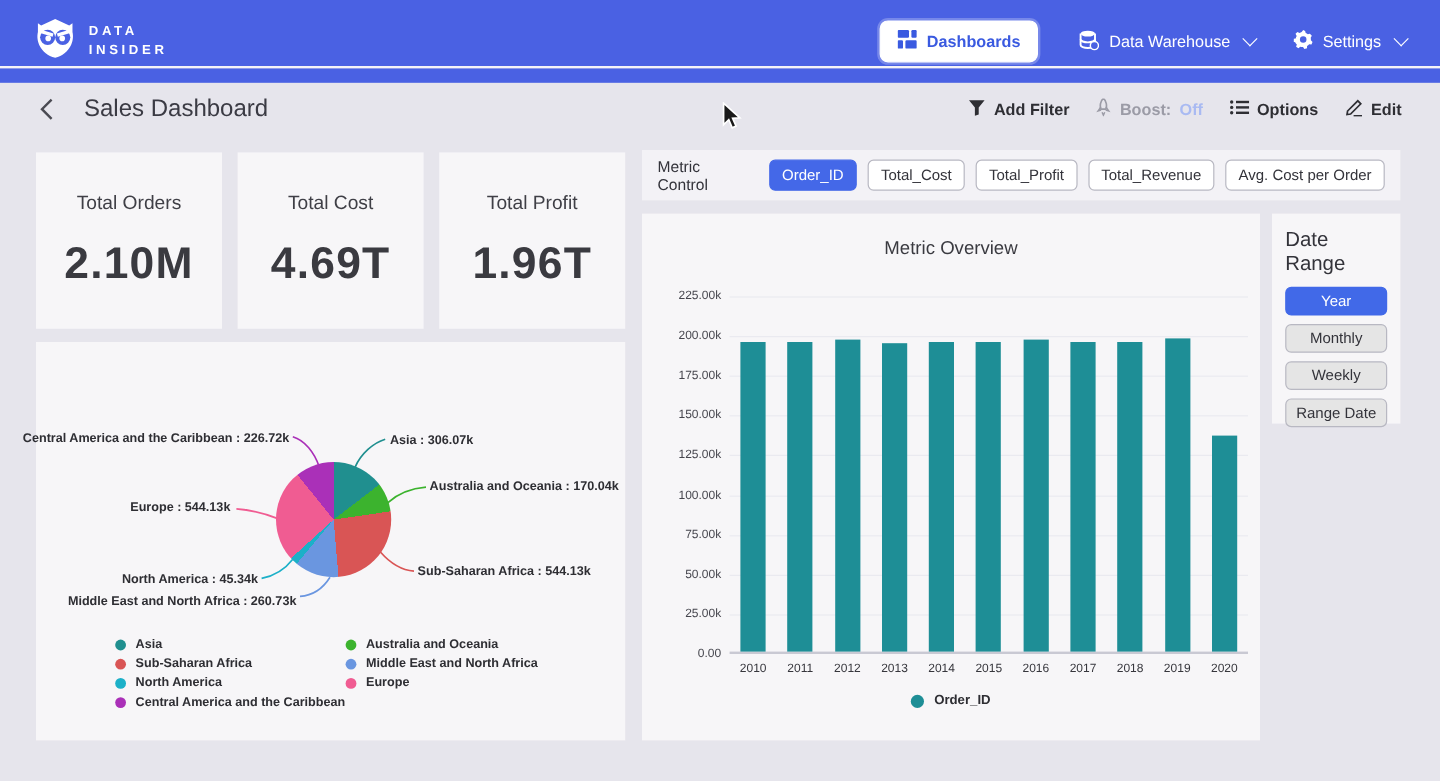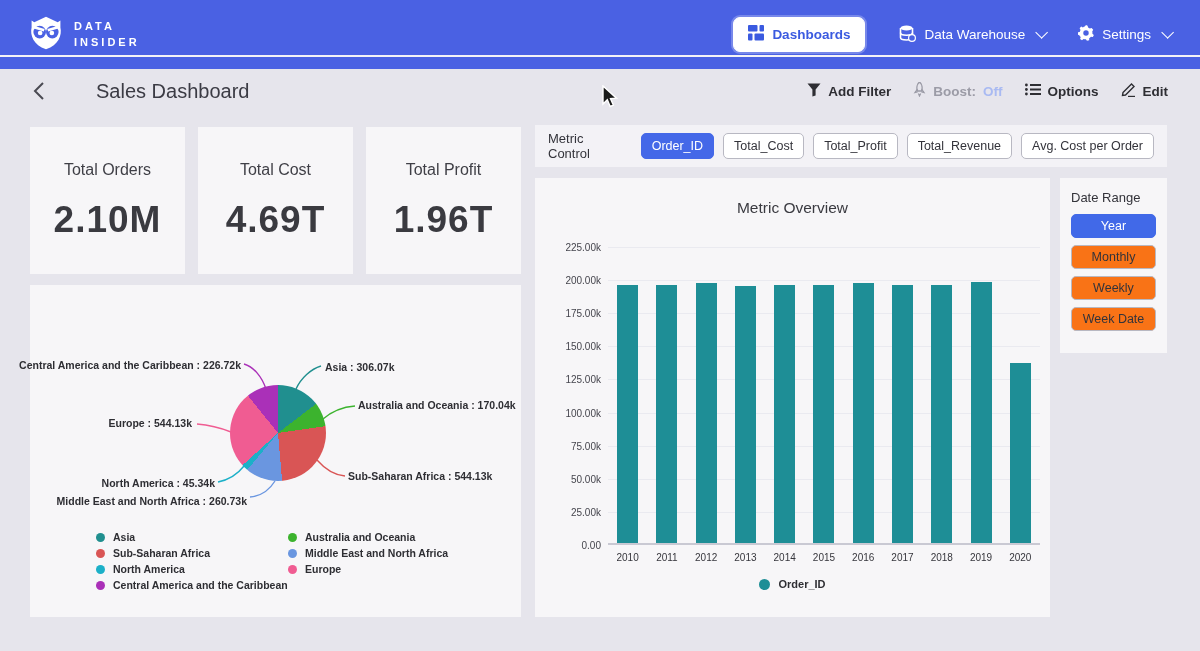--- a/index.html
+++ b/index.html
@@ -11,21 +11,21 @@
   .navbar { position:absolute; left:0; top:0; width:1200px; height:69px; background:#4a61e3; display:flex; align-items:center; padding:0 30px 0 28px; }
   .brand { display:flex; align-items:center; gap:10px; }
   .brand-text { color:#fff; font-size:11px; font-weight:bold; letter-spacing:3px; line-height:1.45; }
   .nav-right { margin-left:auto; display:flex; align-items:center; gap:34px; }
   .nav-pill { background:#fff; border:1px solid #fff; border-radius:7px; padding:7px 14px; display:flex; align-items:center; gap:8px; color:#3a5ae0; font-size:13.5px; font-weight:bold; cursor:pointer; box-shadow:0 0 0 2px rgba(255,255,255,.25); }
   .nav-item { display:flex; align-items:center; gap:8px; color:#fff; font-size:13.5px; cursor:pointer; }
   .chev { width:9px; height:9px; border-right:1.8px solid #fff; border-bottom:1.8px solid #fff; transform:rotate(45deg) translateY(-3px); margin-left:2px; }
   .gear { color:#fff; font-size:17px; line-height:1; }
 
   
-  .header { position:absolute; left:0; top:55px; width:1200px; height:70px; display:flex; align-items:center; padding:0 32px; border-top:2px solid #f4f3f7;gap:26px; }
+  .header { position:absolute; left:0; top:55px; width:1200px; height:70px; display:flex; align-items:center; padding:0 32px; border-top:2px solid #f4f3f7; }
   .back-btn { width:22px; height:22px; cursor:pointer; margin-right:16px; display:flex; align-items:center; }
   .page-title { font-size:20px; color:#3b3b44; }
   .header-actions { margin-left:auto; display:flex; align-items:center; gap:22px; }
   .h-action { display:flex; align-items:center; gap:7px; font-size:13.5px; font-weight:bold; color:#2e2e33; cursor:pointer; }
   .h-action.muted { color:#9b9ba6; }
   .boost-off { color:#a9baf2; }
 
   
   .panel { position:absolute; background:#f7f6f8; }
   .kpi-card { width:155px; height:147px; top:127px; display:flex; flex-direction:column; align-items:center; justify-content:center; gap:20px; }
@@ -50,22 +50,22 @@
   .bar { width:21px; }
   .xlabels { position:absolute; left:73px; top:374px; width:432px; display:flex; }
   .xlabel { flex:1; text-align:center; font-size:10px; color:#36363c; }
   .chart-legend { position:absolute; left:0; right:0; top:400px; display:flex; justify-content:center; align-items:center; gap:8px; font-size:11px; font-weight:bold; color:#2e2e33; }
   .dot { border-radius:50%; display:inline-block; }
   .dot-10 { width:11px; height:11px; }
   .dot-9 { width:9px; height:9px; }
 
   
   .date-panel { left:1060px; top:178px; width:107px; height:175px; padding:12px 11px; }
-  .date-label { font-size:13px; color:#33333a; margin-bottom:9px; }
-  .date-btn { width:85px; height:24px; margin-bottom:7px; background:#f97316; border:1px solid #b8b8c2; border-radius:5px; font-size:12.5px; color:#33333a; display:flex; align-items:center; justify-content:center; cursor:pointer; }
+  .date-label { font-size:17px; color:#33333a; margin-bottom:9px; }
+  .date-btn { width:85px; height:24px; margin-bottom:7px; background:#e5e5e5; border:1px solid #b8b8c2; border-radius:5px; font-size:12.5px; color:#33333a; display:flex; align-items:center; justify-content:center; cursor:pointer; }
   .date-btn.selected { background:#4169e8; border-color:#4169e8; color:#fff; }
 
   
   .pie-panel { left:30px; top:285px; width:491px; height:332px; }
   .pie-title { text-align:center; padding-top:19px; font-size:15.5px; color:#3a3a40; }
   .pie { position:absolute; left:200px; top:100px; width:96px; height:96px; border-radius:50%; }
   .callout { position:absolute; font-size:10.5px; font-weight:bold; color:#2e2e33; white-space:nowrap; }
   .co-asia { left:295px; top:76px; }
   .co-aus  { left:328px; top:114px; }
   .co-ssa  { left:318px; top:185px; }
@@ -298,21 +298,21 @@
       <span>Order_ID</span>
     </div>
   </div>
 
   <div class="panel date-panel">
     <div class="date-label">Date Range</div>
     <div id="date-btns">
         <button class="date-btn selected">Year</button>
         <button class="date-btn">Monthly</button>
         <button class="date-btn">Weekly</button>
-        <button class="date-btn">Week Date</button>
+        <button class="date-btn">Range Date</button>
       </div>
   </div>
 
   <div class="panel pie-panel">
     <div class="pie" id="pie" style="background: conic-gradient(rgb(32, 143, 143) 0deg, rgb(32, 143, 143) 52.5402deg, rgb(60, 179, 46) 52.5402deg, rgb(60, 179, 46) 81.7294deg, rgb(217, 85, 85) 81.7294deg, rgb(217, 85, 85) 175.135deg, rgb(106, 150, 224) 175.135deg, rgb(106, 150, 224) 219.892deg, rgb(28, 176, 200) 219.892deg, rgb(28, 176, 200) 227.675deg, rgb(240, 92, 146) 227.675deg, rgb(240, 92, 146) 321.081deg, rgb(170, 48, 184) 321.081deg, rgb(170, 48, 184) 360deg);"></div>
     <svg class="leaders" width="491" height="332">
       <path d="M214,79 C224,82 232,92 236,104" fill="none" stroke-width="1.4" stroke="#aa30b8"></path>
       <path d="M291,81 C281,84 271,93 266,104" fill="none" stroke-width="1.4" stroke="#208f8f"></path>
       <path d="M325,121 C312,122 301,127 293,134" fill="none" stroke-width="1.4" stroke="#3cb32e"></path>
       <path d="M167,139 C180,140 191,143 201,147" fill="none" stroke-width="1.4" stroke="#f05c92"></path>

